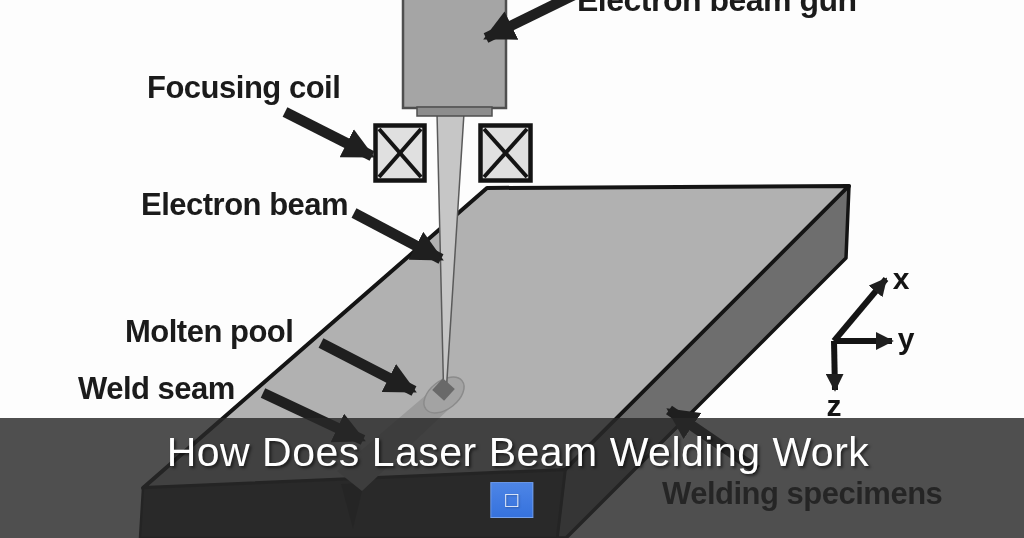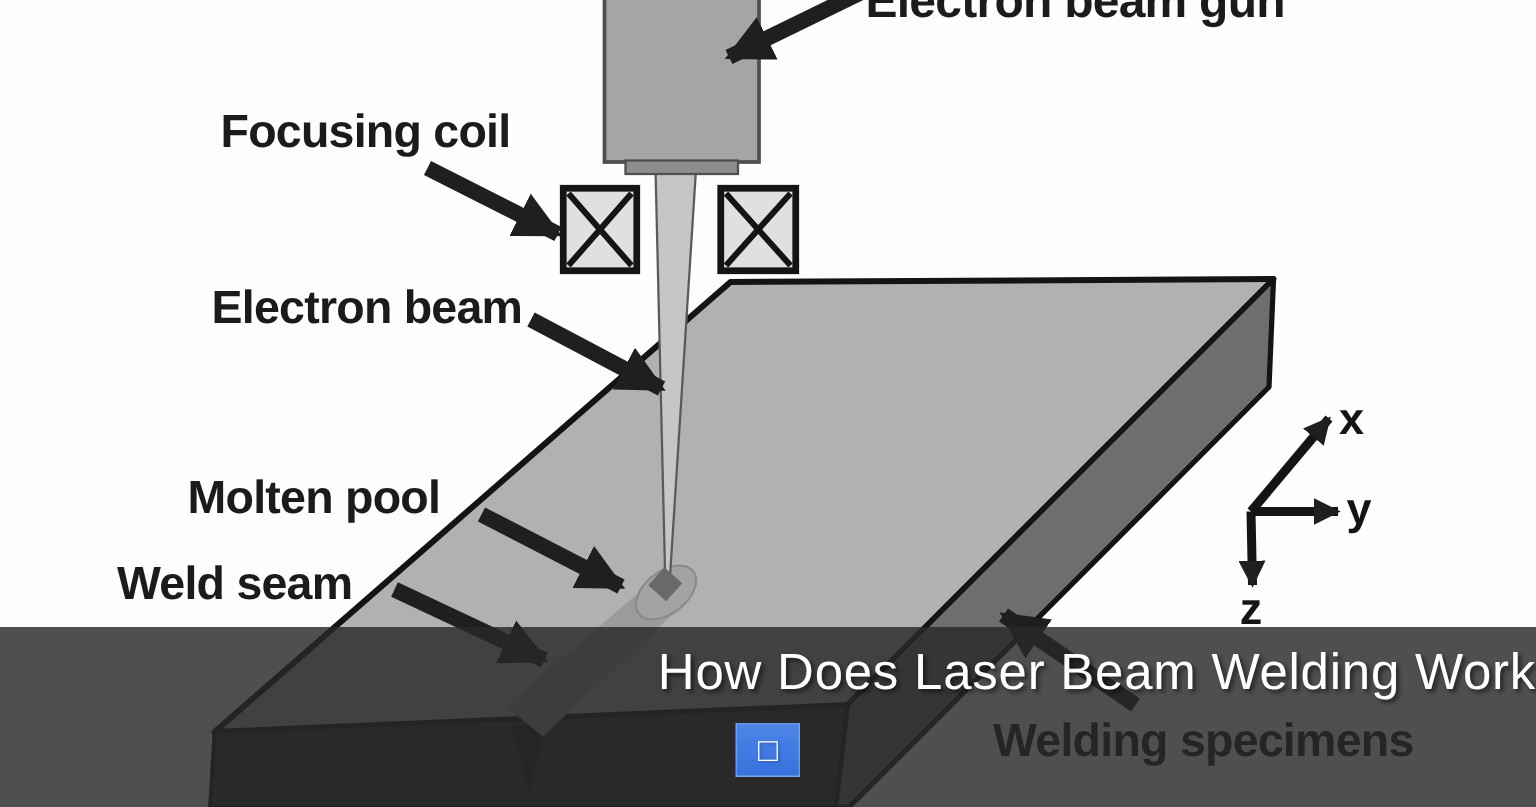--- a/index.html
+++ b/index.html
@@ -9,22 +9,22 @@
   }
   #diagram-svg{position:absolute;left:0;top:0;}
   .diag-label{
     font-family:"Liberation Sans",sans-serif;font-weight:bold;
     fill:#1b1b1b;letter-spacing:-0.5px;
   }
   .axis-label{font-family:"Liberation Sans",sans-serif;font-weight:bold;fill:#141414;}
   .arrow{stroke:#1f1f1f;stroke-width:10.5;fill:none;}
   .axis{stroke:#141414;stroke-width:6;fill:none;}
   #caption-title{
-    position:absolute;left:12px;right:0;top:429px;text-align:right;
-    font-size:34px;color:#ffffff;font-weight:400;letter-spacing:0.5px;
+    position:absolute;left:12px;right:0;top:429px;text-align:center;
+    font-size:41px;color:#ffffff;font-weight:400;letter-spacing:0.5px;
     text-shadow:2px 2px 3px rgba(0,0,0,0.55);
     white-space:nowrap;
   }
   #caption-badge{
     position:absolute;top:482px;left:50%;transform:translateX(-50%);
     height:36px;box-sizing:border-box;display:flex;align-items:center;gap:9px;
     padding:0 14px;background:linear-gradient(#4d85e6,#3672dd);
     border:1px solid rgba(255,255,255,0.25);
     color:#ffffff;font-size:25px;white-space:nowrap;cursor:pointer;
     text-shadow:1px 1px 2px rgba(0,0,0,0.35);

